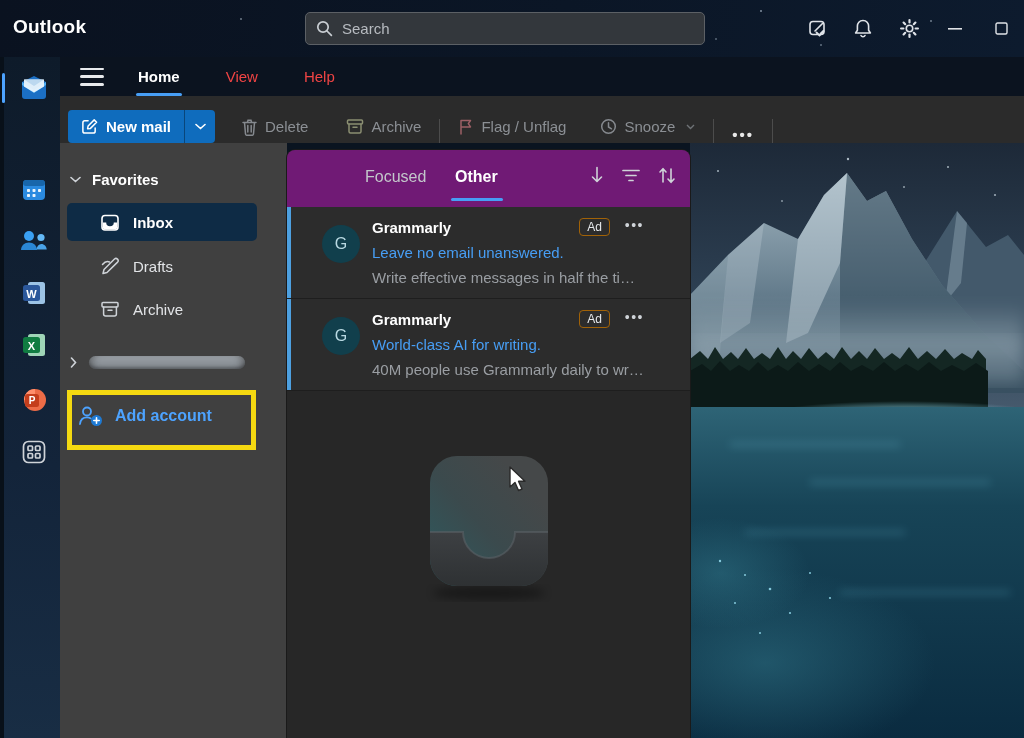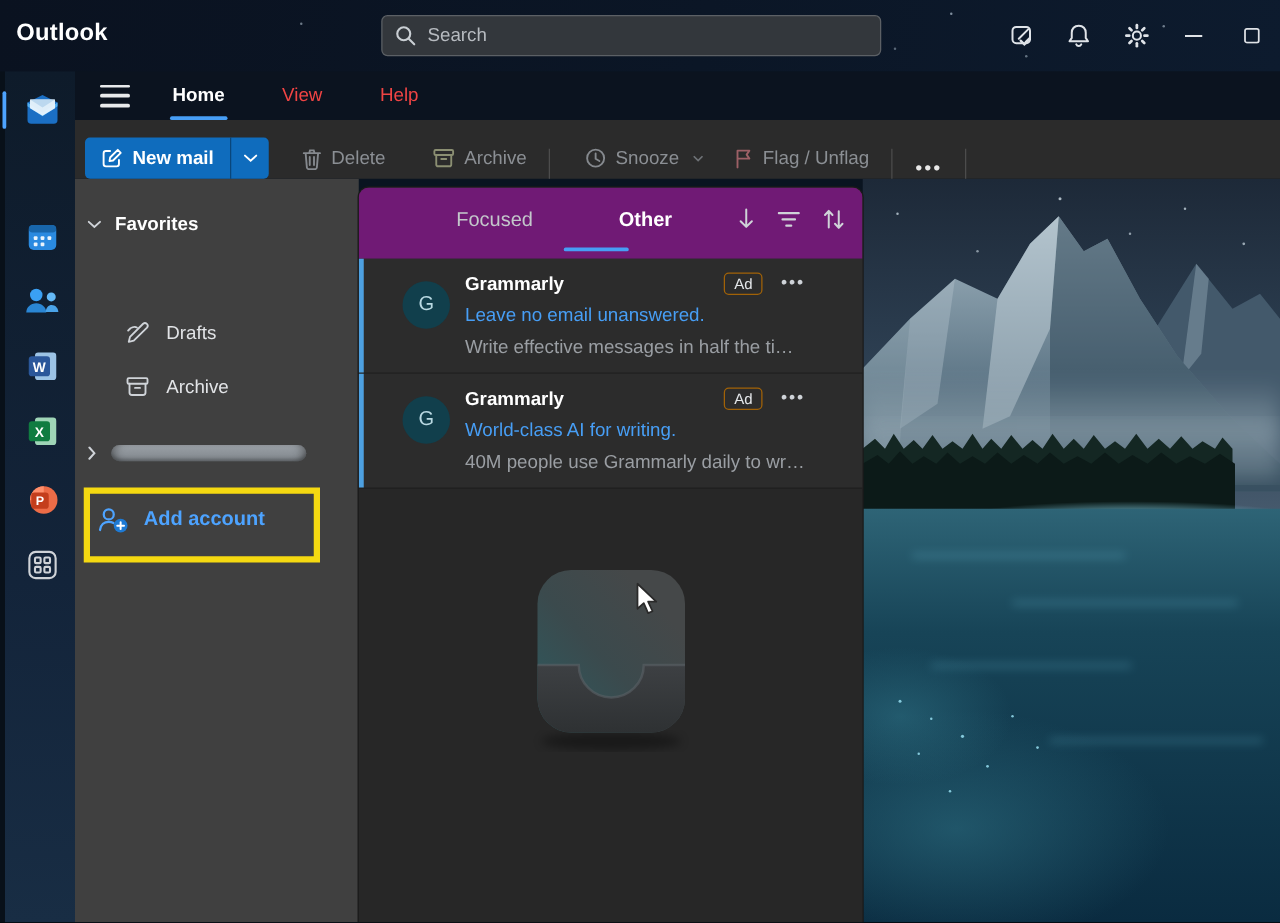--- a/index.html
+++ b/index.html
@@ -71,21 +71,21 @@
   .add-acct { position:absolute; left:18px; top:262px; display:flex; align-items:center; gap:12px; color:#4da3ff; font-size:16px; font-weight:bold; z-index:7; }
   
   .msg-list {
     position:absolute; left:287px; top:150px; width:403px; height:588px;
     background:#272727; border-radius:8px 8px 0 0; z-index:2; overflow:hidden;
     box-shadow:0 0 0 1px #1a1a1a;
   }
   .list-header { position:relative; height:57px; background:#701a75; }
   .ltab { position:absolute; top:18px; font-size:16px; color:#c3c7cb; }
   .ltab.focused { left:78px; }
-  .ltab.other { left:168px; color:#fff; font-weight:bold;margin-left:40px; }
+  .ltab.other { left:168px; color:#fff; font-weight:bold; }
   .ltab-underline { position:absolute; left:164px; top:48px; width:52px; height:3px; border-radius:2px; background:#479ef5; }
   .list-hicons { position:absolute; right:14px; top:16px; display:flex; gap:18px; align-items:center; color:#cfd3d8; }
   .msg-row { position:relative; height:92px; background:#2c2c2c; border-bottom:1px solid #1e1e1e; }
   .unread-bar { position:absolute; left:0; top:0; width:4px; height:100%; background:#4da0e0; }
   .avatar { position:absolute; left:35px; top:18px; width:38px; height:38px; border-radius:50%; background:#113f4c; color:#b9d9e2; font-size:16px; display:flex; align-items:center; justify-content:center; }
   .m-sender { position:absolute; left:85px; top:12px; color:#fff; font-size:15px; font-weight:bold; }
   .m-subject { position:absolute; left:85px; top:37px; color:#479ef5; font-size:15px; }
   .m-preview { position:absolute; left:85px; top:62px; right:30px; color:#9a9ea3; font-size:15px; white-space:nowrap; overflow:hidden; }
   .ad-badge { position:absolute; right:80px; top:11px; border:1px solid #a16207; border-radius:4px; color:#e4e7ea; font-size:12px; padding:1px 7px; }
   .row-more { position:absolute; right:46px; top:10px; color:#cfd3d8; font-size:14px; letter-spacing:1.5px; }
@@ -262,36 +262,36 @@
     <div class="tool-btn" style="margin-left:14px">
       <svg width="18" height="17" viewBox="0 0 18 17" fill="none" stroke="#8b8f72" stroke-width="1.5" stroke-linecap="round">
         <rect x="1.5" y="2" width="15" height="4" rx="1"></rect>
         <path d="M3 6 v7.5 a1.5 1.5 0 0 0 1.5 1.5 h9 a1.5 1.5 0 0 0 1.5-1.5 V6 M7 9.2 h4"></path>
       </svg>
       <span>Archive</span>
     </div>
 
     <div class="tool-sep"></div>
 
+    <div class="tool-btn">
+      <svg width="16" height="17" viewBox="0 0 16 17" fill="none" stroke="#9d6066" stroke-width="1.5" stroke-linecap="round" stroke-linejoin="round">
+        <path d="M3 16 V2.5 h9.5 l-2.2 3.2 2.2 3.2 H3"></path>
+      </svg>
+      <span>Flag / Unflag</span>
+    </div>
+
     <div class="tool-btn" style="margin-left:10px">
       <svg width="17" height="17" viewBox="0 0 17 17" fill="none" stroke="#85898e" stroke-width="1.5" stroke-linecap="round">
         <circle cx="8.5" cy="8.5" r="6.8"></circle>
           <path d="M8.5 4.8 V9 l3 1.8"></path>
       </svg>
       <span>Snooze</span>
       <svg class="chev-dim" width="9" height="6" viewBox="0 0 9 6" fill="none" stroke="#6e7control276" stroke-width="1.4">
           <path d="M1 1 L4.5 4.5 L8 1" stroke="#6e7276"></path>
         </svg>
-    </div>
-
-    <div class="tool-btn">
-      <svg width="16" height="17" viewBox="0 0 16 17" fill="none" stroke="#9d6066" stroke-width="1.5" stroke-linecap="round" stroke-linejoin="round">
-        <path d="M3 16 V2.5 h9.5 l-2.2 3.2 2.2 3.2 H3"></path>
-      </svg>
-      <span>Flag / Unflag</span>
     </div>
 
     <div class="tool-sep"></div>
     <div class="dots">•••</div>
     <div class="tool-sep"></div>
   </div>
 
   <div class="content-bg"></div>
 
   <div class="reading-pane">
@@ -397,20 +397,27 @@
   </div>
 
   <div class="folder-pane">
     <div class="fav-header">
       <svg width="11" height="7" viewBox="0 0 11 7" fill="none" stroke="#cfd3d8" stroke-width="1.6" stroke-linecap="round">
           <path d="M1 1.5 L5.5 5.5 L10 1.5"></path>
         </svg>
       <span class="lbl">Favorites</span>
     </div>
 
+    <div class="f-row selected" style="top:60px">
+      <svg width="20" height="19" viewBox="0 0 20 19">
+        <rect x="2" y="2.5" width="16" height="14.5" rx="3" fill="none" stroke="#fff" stroke-width="1.6"></rect>
+        <path d="M2.8 9.5 h3.4 a3.8 3.8 0 0 0 7.6 0 h3.4 v4.7 a2.3 2.3 0 0 1 -2.3 2.3 H5.1 a2.3 2.3 0 0 1 -2.3 -2.3 z" fill="#fff"></path>
+      </svg>
+      <span>Inbox</span>
+    </div>
 
     <div class="f-row" style="top:104px">
       <svg width="20" height="19" viewBox="0 0 20 19" fill="none" stroke="#cfd3d8" stroke-width="1.5" stroke-linecap="round" stroke-linejoin="round">
         <path d="M3 16.5 l1 -4 L14.5 2 a2.2 2.2 0 0 1 3.1 3.1 L7 15.5 l-4 1z"></path>
         <path d="M2.5 7.5 c2-2.5 5-3.5 7-2.5"></path>
       </svg>
       <span>Drafts</span>
     </div>
 
     <div class="f-row" style="top:147px">

